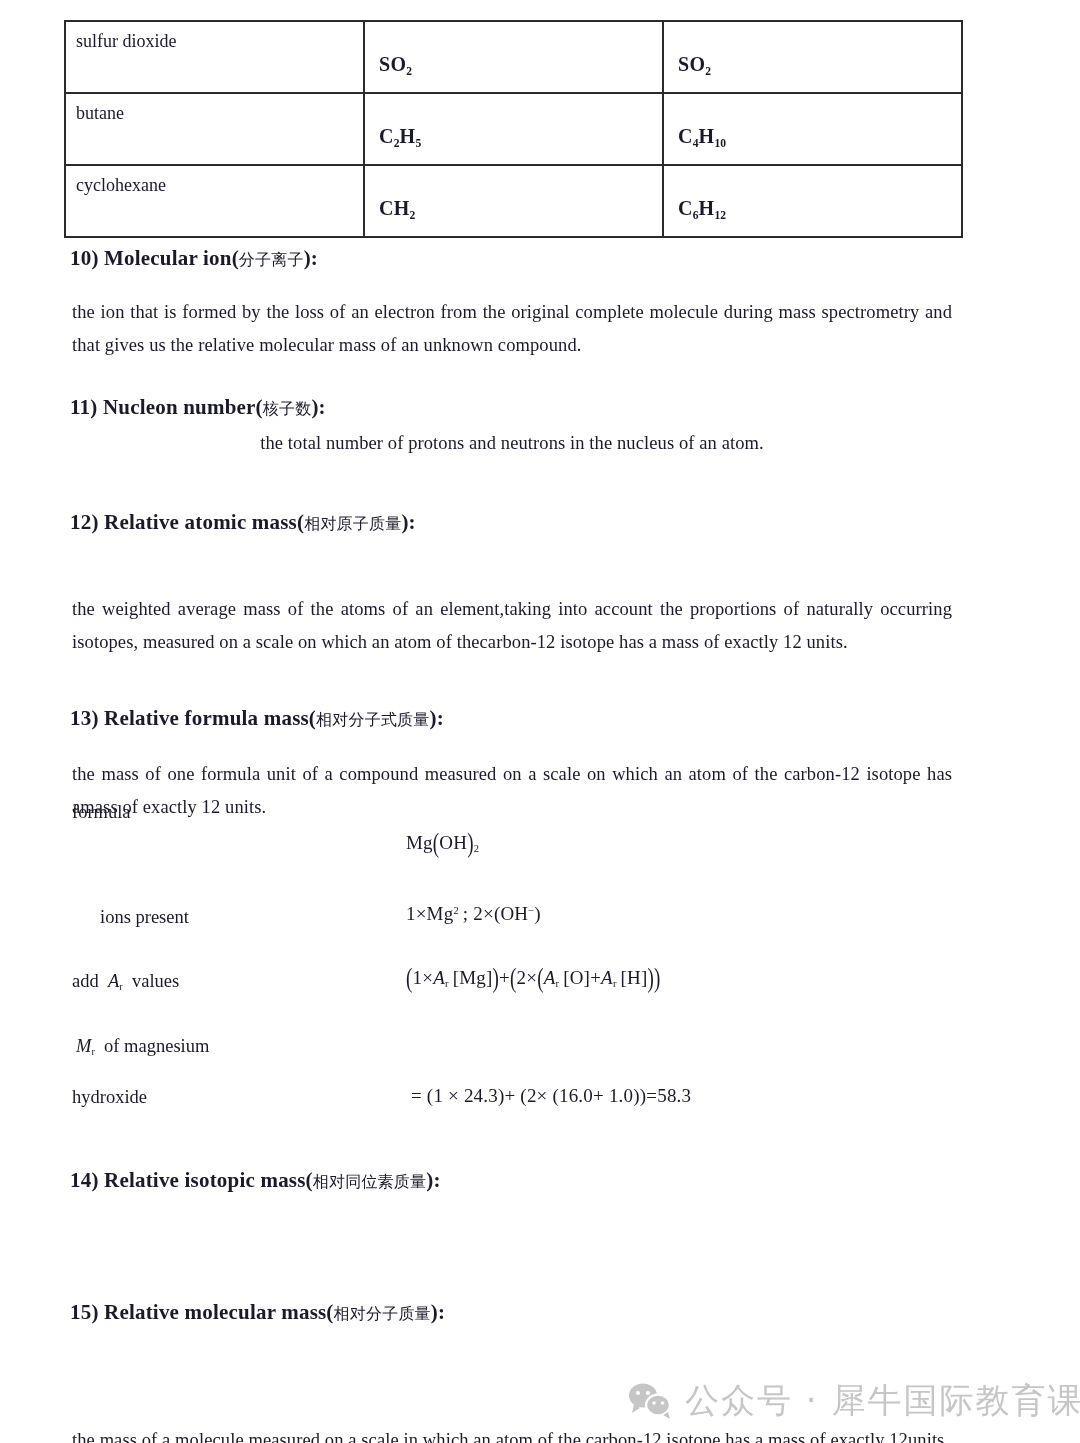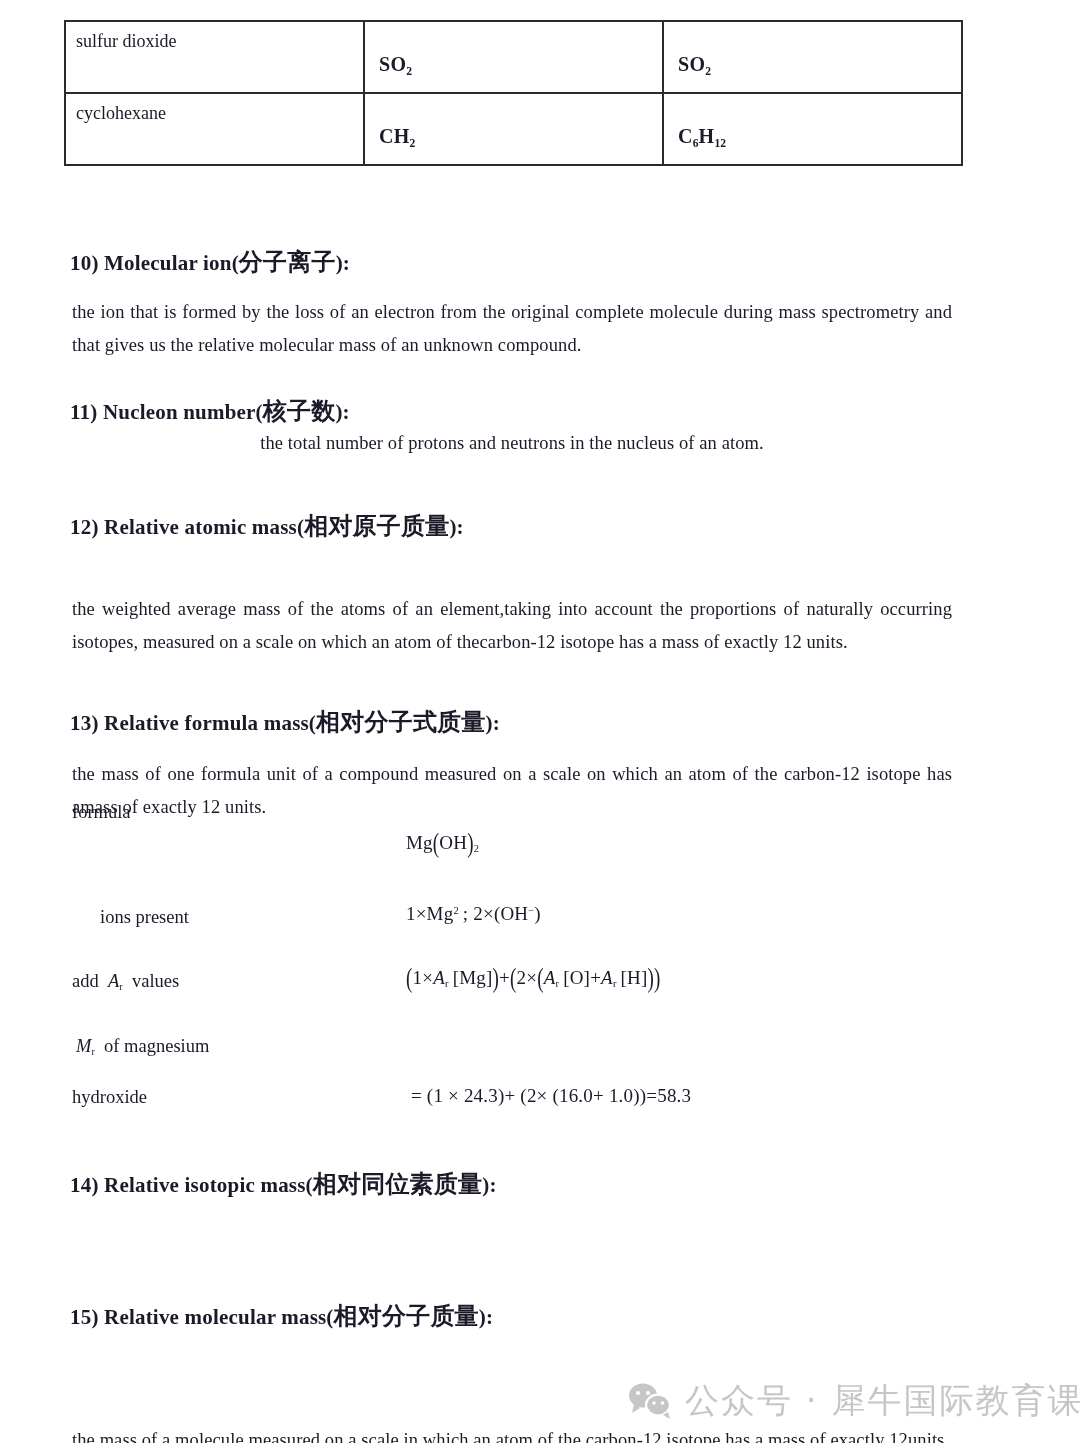--- a/index.html
+++ b/index.html
@@ -63,22 +63,22 @@
   
   .heading {
     position: absolute;
     font-size: 21px;
     font-weight: bold;
     letter-spacing: 0.2px;
     white-space: nowrap;
   }
   .heading .cn {
     font-family: "DejaVu Sans", "Liberation Sans", sans-serif;
-    font-size: 24px;
-    font-weight: bold;
+    font-size: 16px;
+    font-weight: normal;
   }
 
   
   .para {
     position: absolute;
     font-size: 18.5px;
     line-height: 33px;
     text-align: justify;
     text-justify: inter-word;
     letter-spacing: 0.1px;
@@ -145,20 +145,31 @@
     <tbody>
       <tr>
         <td>
           <div class="cell-name">sulfur dioxide</div>
         </td>
         <td>
           <div class="cell-formula">SO<sub>2</sub></div>
         </td>
         <td>
           <div class="cell-formula">SO<sub>2</sub></div>
+        </td>
+      </tr>
+      <tr>
+        <td>
+          <div class="cell-name">butane</div>
+        </td>
+        <td>
+          <div class="cell-formula">C<sub>2</sub>H<sub>5</sub></div>
+        </td>
+        <td>
+          <div class="cell-formula">C<sub>4</sub>H<sub>10</sub></div>
         </td>
       </tr>
       <tr>
         <td>
           <div class="cell-name">cyclohexane</div>
         </td>
         <td>
           <div class="cell-formula">CH<sub>2</sub></div>
         </td>
         <td>

